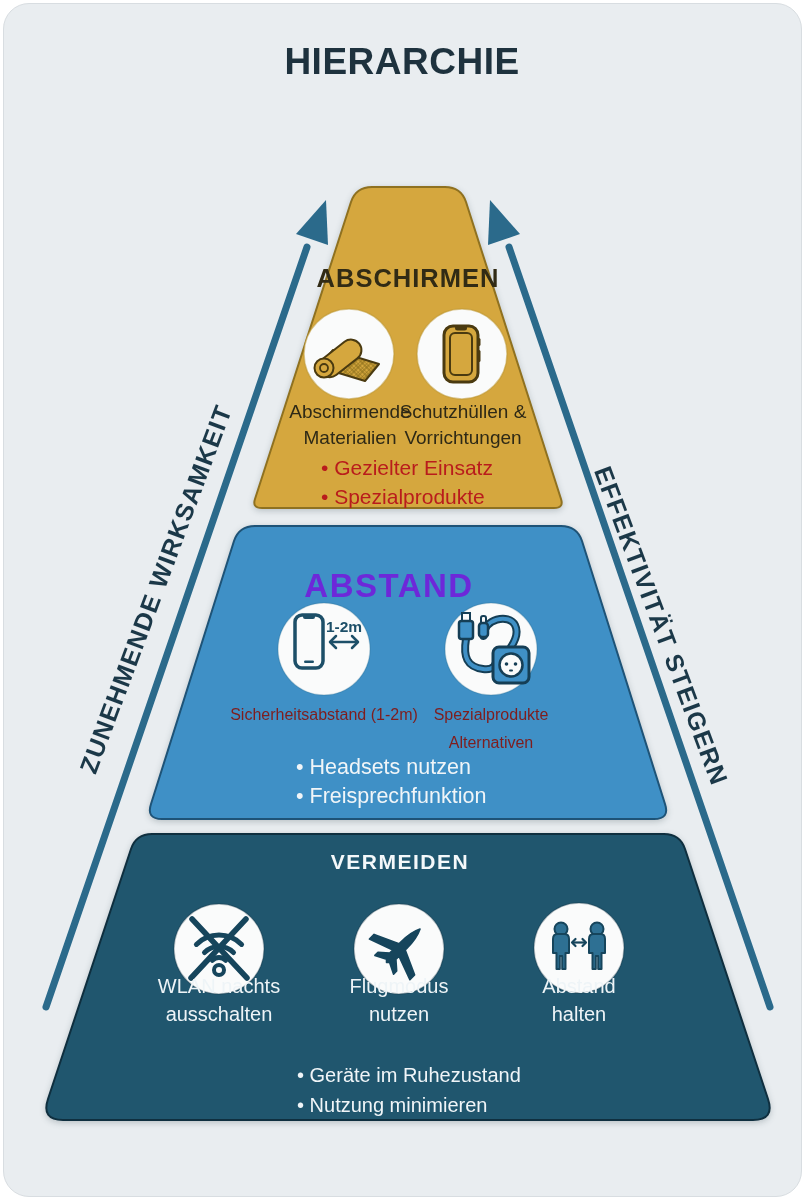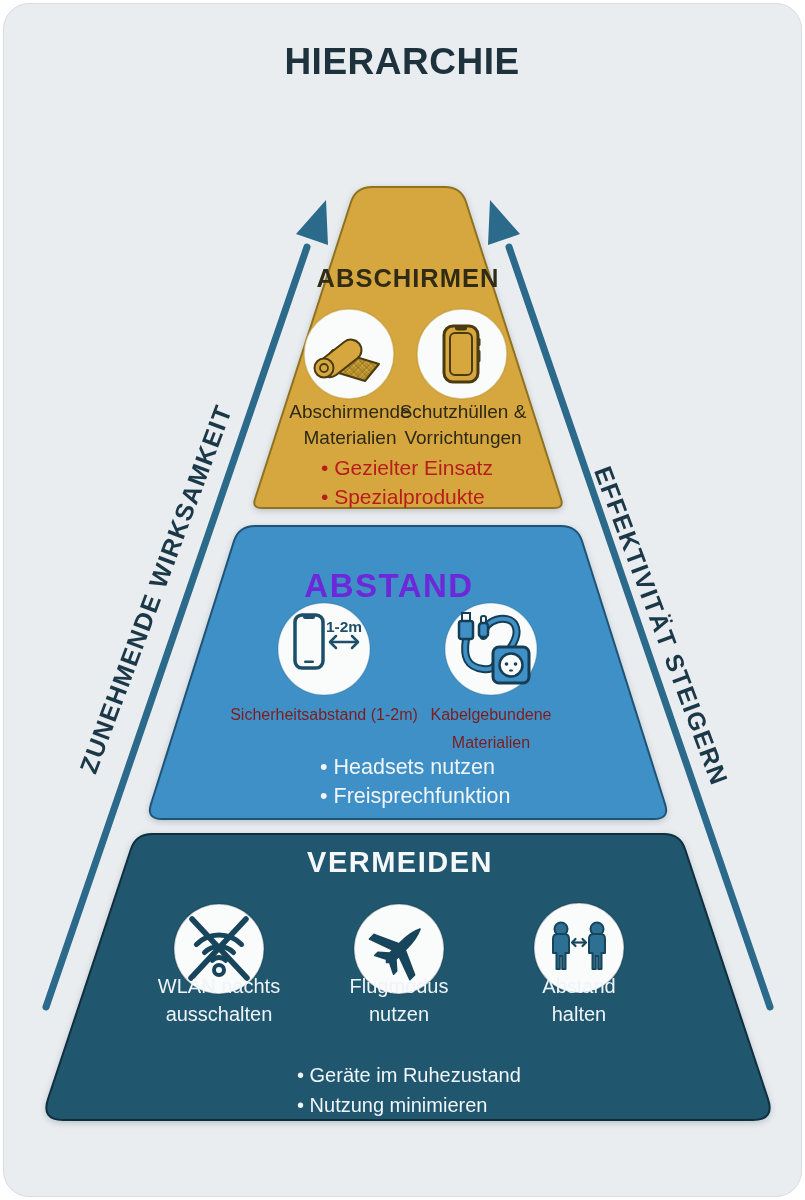--- a/index.html
+++ b/index.html
@@ -8,28 +8,28 @@
   .bgsvg{position:absolute;left:0;top:0;width:805px;height:1200px;}
   .abs{position:absolute;}
   .ctr{transform:translateX(-50%);text-align:center;}
   .title{left:398px;top:36px;color:#1e323e;font-size:37px;line-height:43px;font-weight:800;letter-spacing:.5px;white-space:nowrap;}
   .side-label{color:#1b3848;font-size:25px;font-weight:700;letter-spacing:1.3px;white-space:nowrap;}
   .side-left{left:152px;top:585px;transform:translate(-50%,-50%) rotate(-69.5deg);}
   .side-right{left:657px;top:622px;transform:translate(-50%,-50%) rotate(69.5deg);}
   .tier-head{font-weight:700;white-space:nowrap;transform:translate(-50%,-50%);}
   .head-1{left:404px;top:274px;font-size:25.5px;letter-spacing:1px;color:#312b15;}
   .head-2{left:385px;top:554px;font-size:33px;letter-spacing:1.5px;color:#6d28d9;margin-top:28px;}
-  .head-3{left:396px;top:858px;font-size:29px;letter-spacing:1.5px;color:#f4f8fa;}
+  .head-3{left:396px;top:858px;font-size:21px;letter-spacing:1.5px;color:#f4f8fa;}
   .item-label{font-weight:500;text-align:center;transform:translateX(-50%);}
   .lbl-y{top:395px;font-size:19px;line-height:26px;color:#2e2916;}
   .lbl-b{top:697px;font-size:16px;line-height:28px;color:#7f1d1d;}
   .lbl-d{top:968px;font-size:20px;line-height:28px;color:#eef4f7;width:130px;}
   .bullets{text-align:left;font-weight:500;}
   .bul-y{left:317px;top:449px;font-size:21px;line-height:29px;color:#b91c1c;}
-  .bul-b{left:316px;top:749px;font-size:21.5px;line-height:29px;color:#f0f5f8;}
+  .bul-b{left:292px;top:749px;font-size:21.5px;line-height:29px;color:#f0f5f8;}
   .bul-d{left:293px;top:1056px;font-size:20px;line-height:30px;color:#f0f5f8;}
 </style>
 </head>
 <body>
 
 <div class="stage">
   <div class="card">
 
     <svg class="bgsvg" viewBox="0 0 805 1200">
       <defs>
@@ -141,21 +141,21 @@
     <div class="abs tier-head head-1">ABSCHIRMEN</div>
     <div class="abs item-label lbl-y" style="left:459px;width:160px;">Schutzhüllen &amp; Vorrichtungen</div>
     <div class="abs item-label lbl-y" style="left:346px;width:150px;">Abschirmende Materialien</div>
     <div class="abs bullets bul-y">
       <div>• Gezielter Einsatz</div>
       <div>• Spezialprodukte</div>
     </div>
 
     <div class="abs tier-head head-2">ABSTAND</div>
     <div class="abs item-label lbl-b" style="left:320px;width:200px;">Sicherheitsabstand (1-2m)</div>
-    <div class="abs item-label lbl-b" style="left:487px;width:180px;">Kabelgebundene Materialien</div>
+    <div class="abs item-label lbl-b" style="left:487px;width:180px;">Spezialprodukte Alternativen</div>
     <div class="abs bullets bul-b">
       <div>• Headsets nutzen</div>
       <div>• Freisprechfunktion</div>
     </div>
 
     <div class="abs tier-head head-3">VERMEIDEN</div>
     <div class="abs item-label lbl-d" style="left:215px;">WLAN nachts ausschalten</div>
     <div class="abs item-label lbl-d" style="left:395px;">Flugmodus nutzen</div>
     <div class="abs item-label lbl-d" style="left:575px;">Abstand halten</div>
     <div class="abs bullets bul-d">

